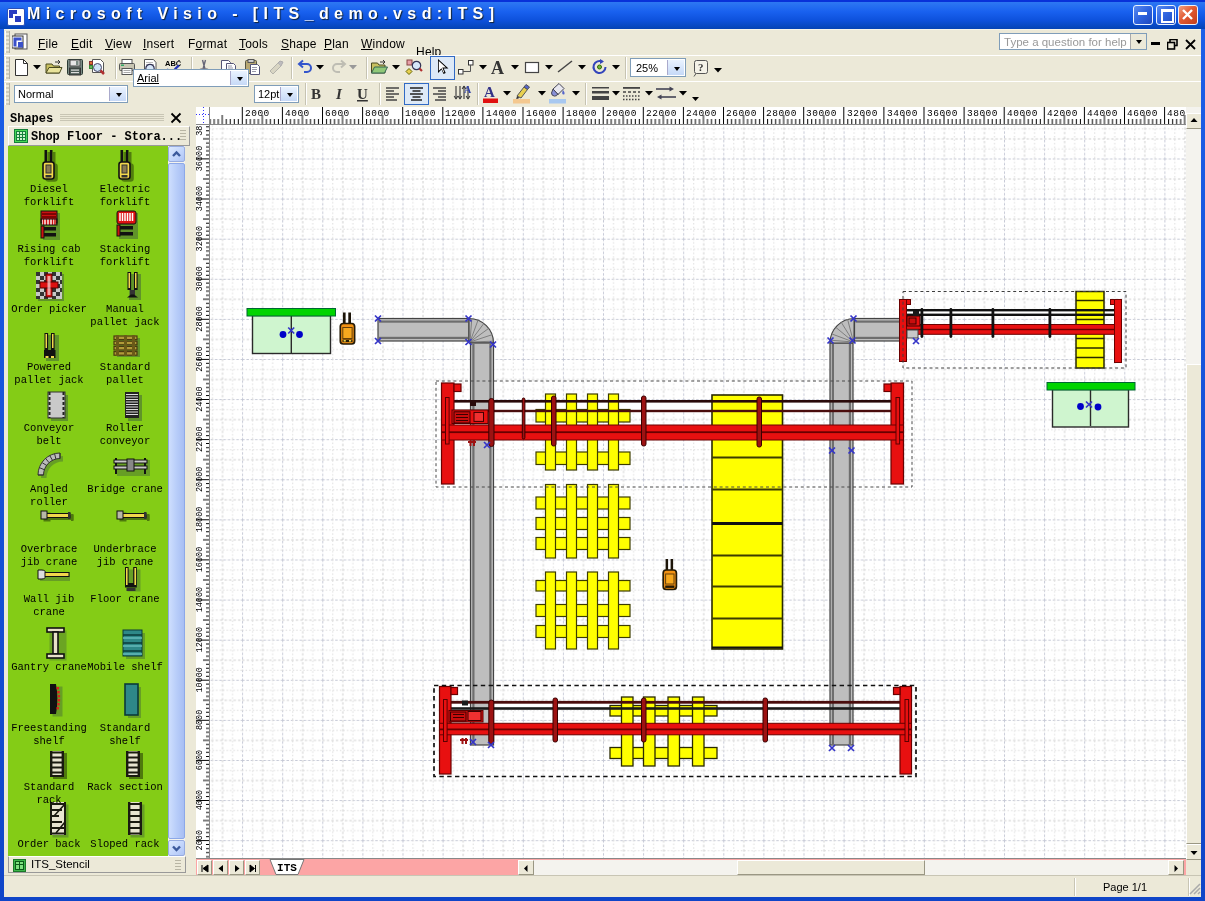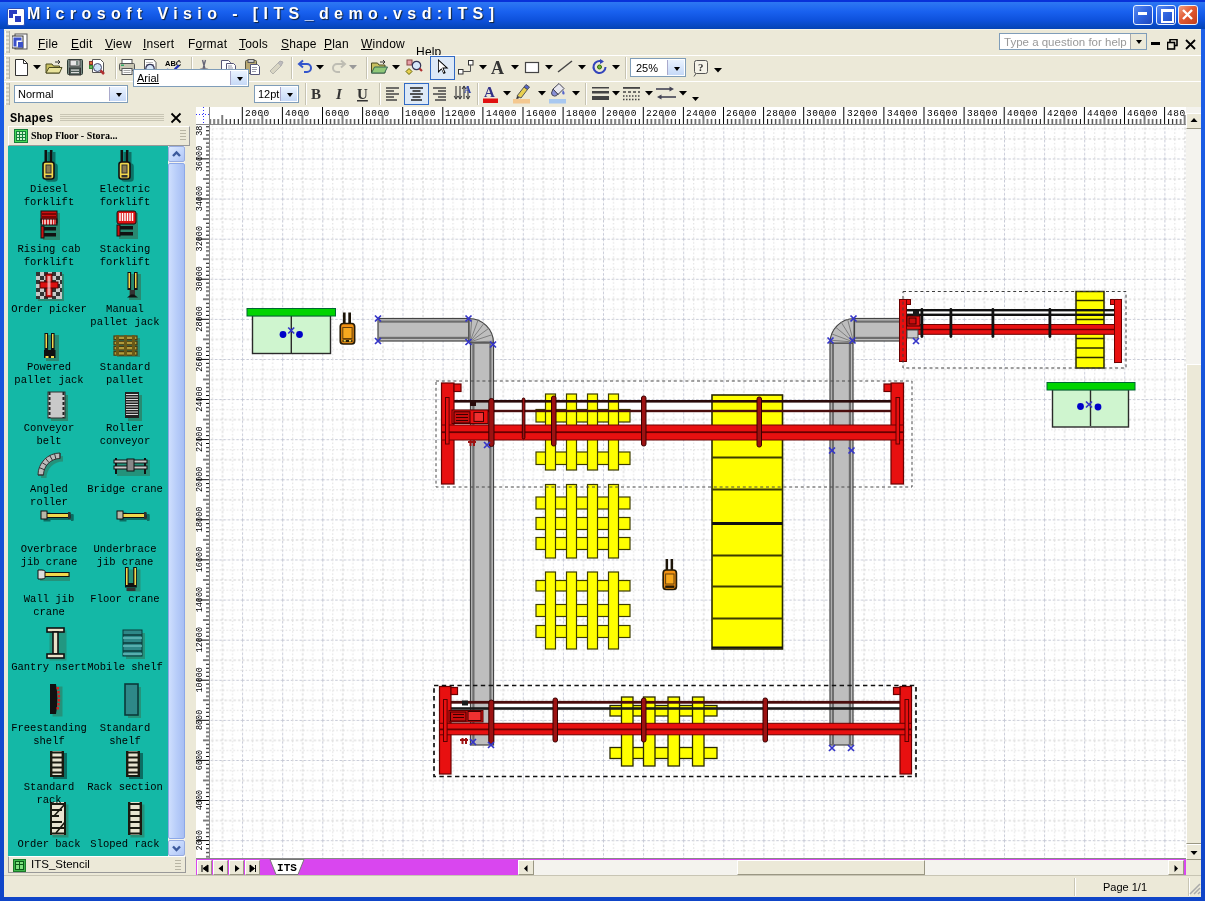--- a/index.html
+++ b/index.html
@@ -16,21 +16,21 @@
   .menuitem{top:37px;font-size:12px;color:#000;letter-spacing:0.2px;}
   .menuitem u{text-decoration:underline;}
   .grip{width:3px;border-left:1px solid #fff;border-right:1px solid #b4b1a2;background:repeating-linear-gradient(to bottom,#cfccbc 0 2px,#ECE9D8 2px 4px);}
   .combo{background:#fff;border:1px solid #7F9DB9;box-sizing:border-box;font-size:11px;color:#000;}
   .cbtn{position:absolute;right:1px;top:1px;bottom:1px;width:16px;background:linear-gradient(to bottom,#EAF3FF,#C6D9F7);border-left:1px solid #aac;}
   .arr{position:absolute;width:0;height:0;border-left:3.5px solid transparent;border-right:3.5px solid transparent;border-top:4px solid #000;}
   
   #panel{left:4px;top:107px;width:232px;height:768px;}
   #shapeshdr{left:6px;top:5px;font-family:"Liberation Mono",monospace;font-weight:bold;font-size:12px;}
   #stenciltitle{left:4px;top:19px;width:182px;height:20px;background:#ECE9D8;border:1px solid #fff;border-right-color:#999;border-bottom-color:#999;box-sizing:border-box;}
-  #green{left:4px;top:39px;width:160px;height:710px;background:#14b8a6;overflow:hidden;}
+  #green{left:4px;top:39px;width:160px;height:710px;background:#84cc16;overflow:hidden;}
   .lbl{position:absolute;width:76px;text-align:center;font-family:"Liberation Mono",monospace;font-weight:normal;font-size:10.5px;line-height:12.5px;color:#000;white-space:pre;}
   
   .sbtrack{background:#F4F3EE;}
   .sbthumb{background:linear-gradient(to right,#CEDEFD,#B8CDF9 50%,#A7BEF3);border:1px solid #8CA8E8;border-radius:2px;box-sizing:border-box;}
   .sbbtn{background:linear-gradient(135deg,#DCE9FE,#C1D4FB 60%,#AEC4F5);border:1px solid #97ACE0;border-radius:2px;box-sizing:border-box;color:#4D6185;}
   
   .bbtn{background:#ECE9D8;border:1px solid #fff;border-right-color:#9a9783;border-bottom-color:#9a9783;box-sizing:border-box;}
   
   .wborder{background:linear-gradient(to bottom,#1C5FE8,#0F45C8);}
 </style>
@@ -363,21 +363,21 @@
     <div class="abs" style="left:56px;top:7px;width:104px;height:8px;background:repeating-linear-gradient(to bottom,#c8c5b4 0 1px,#ECE9D8 1px 2px);"></div>
     <svg class="abs" style="left:166px;top:5px;" width="12" height="12">
         <path d="M1.5 1.5 L10.5 10.5 M10.5 1.5 L1.5 10.5" stroke="#000" stroke-width="1.8"></path>
       </svg>
     <div class="abs" id="stenciltitle">
       <div style="position:absolute;left:5px;top:2px;width:14px;height:14px;"><svg width="14" height="14">
             <rect x="0.5" y="0.5" width="13" height="13" fill="#49D957" stroke="#15803a"></rect>
             <rect x="2.5" y="2.5" width="9" height="9" fill="#CDF5CD" stroke="#15803a"></rect>
             <path d="M2.5 5.5 h9 M2.5 8.5 h9 M5.5 2.5 v9 M8.5 2.5 v9" stroke="#15803a" stroke-width="1"></path>
           </svg></div>
-      <div style="position:absolute;left:22px;top:3px;font-family:Liberation Serif, serif;font-size:10px;font-weight:bold;white-space:pre;">Shop Floor - Stora...</div>
+      <div style="position:absolute;left:22px;top:3px;font-family:Liberation Mono, monospace;font-size:12px;font-weight:bold;white-space:pre;">Shop Floor - Stora...</div>
       <div style="position:absolute;right:3px;top:3px;width:6px;height:12px;background:repeating-linear-gradient(to bottom,#b8b5a4 0 1px,#ECE9D8 1px 3px);"></div>
     </div>
     <div class="abs" id="green">
       <svg width="160" height="710" style="position:absolute;left:0;top:0;">
         <defs>
           <g id="fklift">
               <rect x="1.5" y="0" width="2.6" height="14" fill="#111"></rect>
               <rect x="6.9" y="0" width="2.6" height="14" fill="#111"></rect>
               <rect x="0" y="12" width="11" height="17" rx="2.5" fill="#F2D74C" stroke="#111" stroke-width="1.6"></rect>
               <rect x="3" y="15" width="5" height="8" fill="#8a7a52" stroke="#333"></rect>
@@ -627,21 +627,21 @@
       <div class="lbl" style="left:3px;top:337px;">Angled
 roller</div>
       <div class="lbl" style="left:79px;top:337px;">Bridge crane</div>
       <div class="lbl" style="left:3px;top:397px;">Overbrace
 jib crane</div>
       <div class="lbl" style="left:79px;top:397px;">Underbrace
 jib crane</div>
       <div class="lbl" style="left:3px;top:447px;">Wall jib
 crane</div>
       <div class="lbl" style="left:79px;top:447px;">Floor crane</div>
-      <div class="lbl" style="left:3px;top:515px;">Gantry nsert</div>
+      <div class="lbl" style="left:3px;top:515px;">Gantry crane</div>
       <div class="lbl" style="left:79px;top:515px;">Mobile shelf</div>
       <div class="lbl" style="left:3px;top:576px;">Freestanding
 shelf</div>
       <div class="lbl" style="left:79px;top:576px;">Standard
 shelf</div>
       <div class="lbl" style="left:3px;top:635px;">Standard
 rack</div>
       <div class="lbl" style="left:79px;top:635px;">Rack section</div>
       <div class="lbl" style="left:3px;top:692px;">Order back</div>
       <div class="lbl" style="left:79px;top:692px;">Sloped rack</div>
@@ -974,21 +974,21 @@
 
   <div class="abs sbtrack" style="left:1186px;top:107px;width:16px;height:752px;background:#F4F3EE;"></div>
   <div class="abs bbtn" style="left:1186px;top:113px;width:16px;height:16px;"><svg width="14" height="14">
         <path d="M7 4 L10.5 8 H3.5 Z" fill="#000"></path>
       </svg></div>
   <div class="abs" style="left:1186px;top:364px;width:16px;height:480px;background:#ECE9D8;border:1px solid #fff;border-right-color:#9a9783;border-bottom-color:#9a9783;box-sizing:border-box;"></div>
   <div class="abs bbtn" style="left:1186px;top:844px;width:16px;height:16px;"><svg width="14" height="14">
         <path d="M7 10 L10.5 6 H3.5 Z" fill="#000"></path>
       </svg></div>
 
-  <div class="abs" id="tabrow" style="left:196px;top:858px;width:990px;height:17px;background:#d946ef;border-top:1px solid #888;box-sizing:border-box;">
+  <div class="abs" id="tabrow" style="left:196px;top:858px;width:990px;height:17px;background:#fca5a5;border-top:1px solid #888;box-sizing:border-box;">
     <div class="bbtn" style="position:absolute;left:1px;top:1px;width:15px;height:15px;"><svg width="13" height="13">
           <path d="M4 3 v7 M10 3 L5 6.5 L10 10 Z" fill="#000" stroke="#000" stroke-width="1"></path>
         </svg></div>
     <div class="bbtn" style="position:absolute;left:17px;top:1px;width:15px;height:15px;"><svg width="13" height="13">
           <path d="M9 3 L4.5 6.5 L9 10 Z" fill="#000"></path>
         </svg></div>
     <div class="bbtn" style="position:absolute;left:33px;top:1px;width:15px;height:15px;"><svg width="13" height="13">
           <path d="M5 3 L9.5 6.5 L5 10 Z" fill="#000"></path>
         </svg></div>
     <div class="bbtn" style="position:absolute;left:49px;top:1px;width:15px;height:15px;"><svg width="13" height="13">

